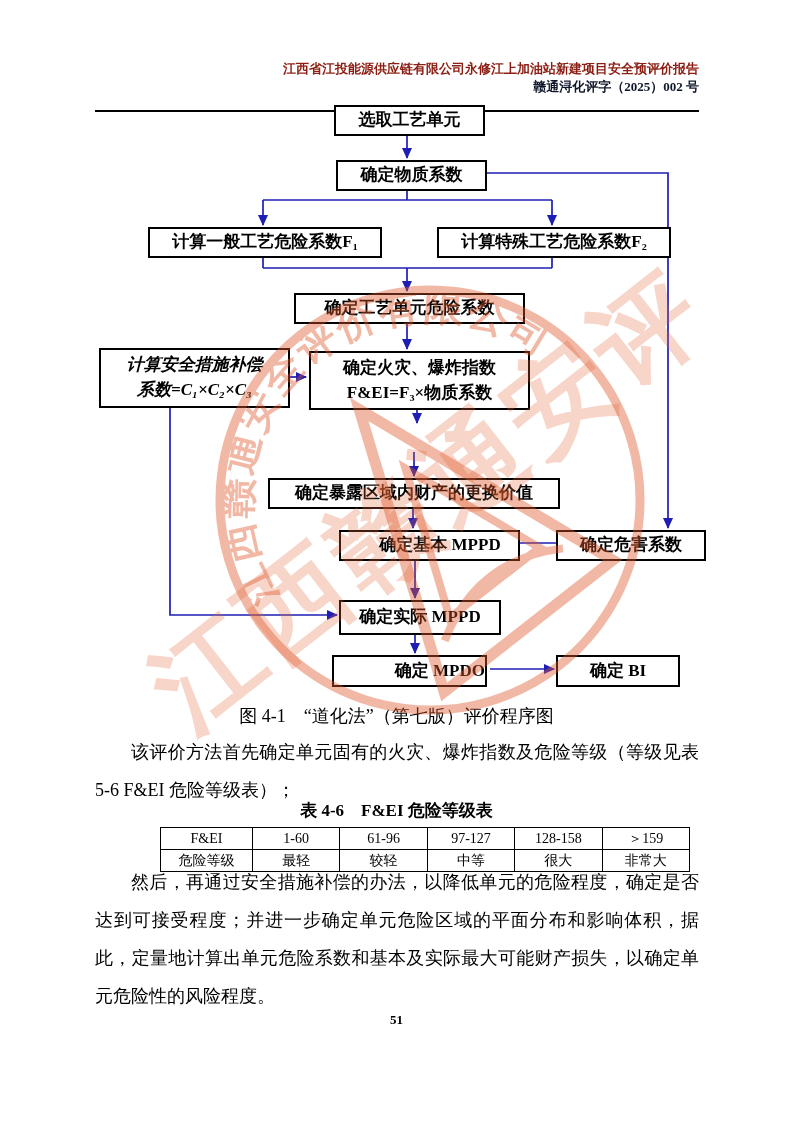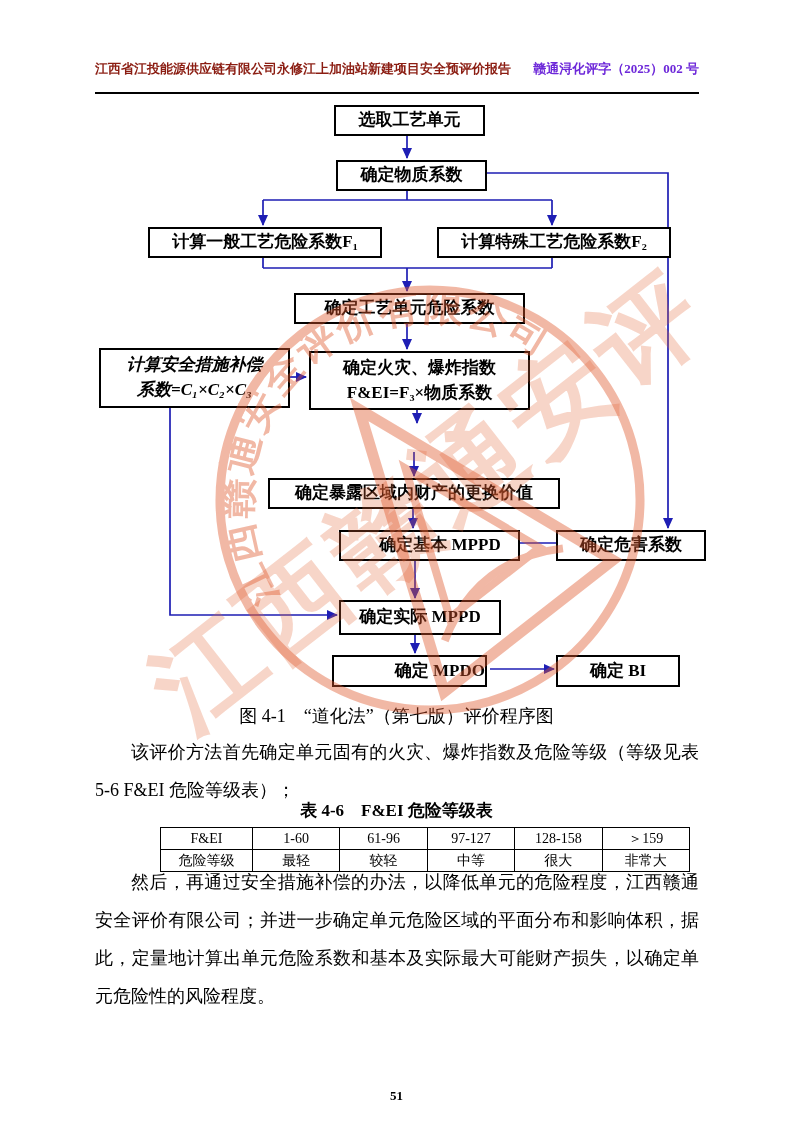--- a/index.html
+++ b/index.html
@@ -2,40 +2,40 @@
 <html><head>
 <meta charset="utf-8">
 <title>Report Page</title>
 <style>
   html,body{margin:0;padding:0;background:#fff;}
   .page{position:relative;width:793px;height:1122px;background:#fff;overflow:hidden;
         font-family:"Liberation Serif","DejaVu Serif",serif;color:#000;}
   
   .header{position:absolute;left:95px;top:60px;width:604px;display:flex;
           justify-content:space-between;align-items:flex-end;font-size:13px;font-weight:bold;
-          padding-bottom:14px;border-bottom:2px solid #000;}
+          padding-bottom:14px;border-bottom:2px solid #000;flex-direction:column;}
   .header .left{color:#8b1d12;}
-  .header .right{color:#6d28d9;white-space:nowrap;margin-left:10px;}
+  .header .right{color:#0f172a;white-space:nowrap;margin-left:10px;}
   
   .flow{position:absolute;left:0;top:0;width:670px;height:760px;}
   .flow svg.connectors{position:absolute;left:0;top:0;z-index:1;}
   .fbox{position:absolute;border:2px solid #000;background:#fff;z-index:2;
         display:flex;flex-direction:column;align-items:center;justify-content:center;
         font-weight:bold;font-size:17px;line-height:1.45;text-align:center;}
   .fig-caption{position:absolute;left:0;top:704px;width:793px;text-align:center;
                font-weight:normal;font-size:18px;z-index:2;}
   
   .para{position:absolute;left:95px;width:604px;font-size:18px;line-height:38px;
         text-indent:2em;text-align:justify;z-index:2;}
   .tbl-caption{position:absolute;left:0;top:799px;width:793px;text-align:center;
                font-weight:bold;font-size:17px;z-index:2;}
   table.grades{position:absolute;left:160px;top:827px;width:530px;border-collapse:collapse;
                table-layout:fixed;font-size:14px;z-index:2;}
   table.grades td{border:1px solid #000;text-align:center;padding:1px 2px;height:19px;}
-  .footer{position:absolute;left:0;top:1088px;width:793px;text-align:center;
+  .footer{position:absolute;left:0;top:1012px;width:793px;text-align:center;
           font-size:13px;font-weight:bold;z-index:2;}
   
   .wm{position:absolute;z-index:5;pointer-events:none;}
   .wm-seal{left:205px;top:275px;width:450px;height:450px;}
   .wm-diagonal{left:70px;top:430px;width:720px;text-align:center;transform:rotate(-38deg);
                font-size:105px;font-weight:bold;letter-spacing:6px;white-space:nowrap;
                color:rgba(226,104,58,0.28);}
 </style>
 </head>
 <body>
@@ -147,21 +147,21 @@
         <td>危险等级</td>
         <td>最轻</td>
         <td>较轻</td>
         <td>中等</td>
         <td>很大</td>
         <td>非常大</td>
       </tr>
     </tbody>
   </table>
 
-  <p class="para" style="top:863px;margin:0;">然后，再通过安全措施补偿的办法，以降低单元的危险程度，江西赣通安全评价有限公司；并进一步确定单元危险区域的平面分布和影响体积，据此，定量地计算出单元危险系数和基本及实际最大可能财产损失，以确定单元危险性的风险程度。</p>
+  <p class="para" style="top:863px;margin:0;">然后，再通过安全措施补偿的办法，以降低单元的危险程度，确定是否达到可接受程度；并进一步确定单元危险区域的平面分布和影响体积，据此，定量地计算出单元危险系数和基本及实际最大可能财产损失，以确定单元危险性的风险程度。</p>
 
   <div class="footer">51</div>
 
   <div class="wm wm-seal">
     <svg width="450" height="450" viewBox="0 0 450 450">
       <g opacity="0.42" transform="rotate(-38 225 225)">
         <circle cx="225" cy="225" r="210" fill="none" stroke="#e0572b" stroke-width="9"></circle>
         <defs>
           <path id="wm-arc" d="M45,225 A180,180 0 0 1 405,225" fill="none"></path>
         </defs>

